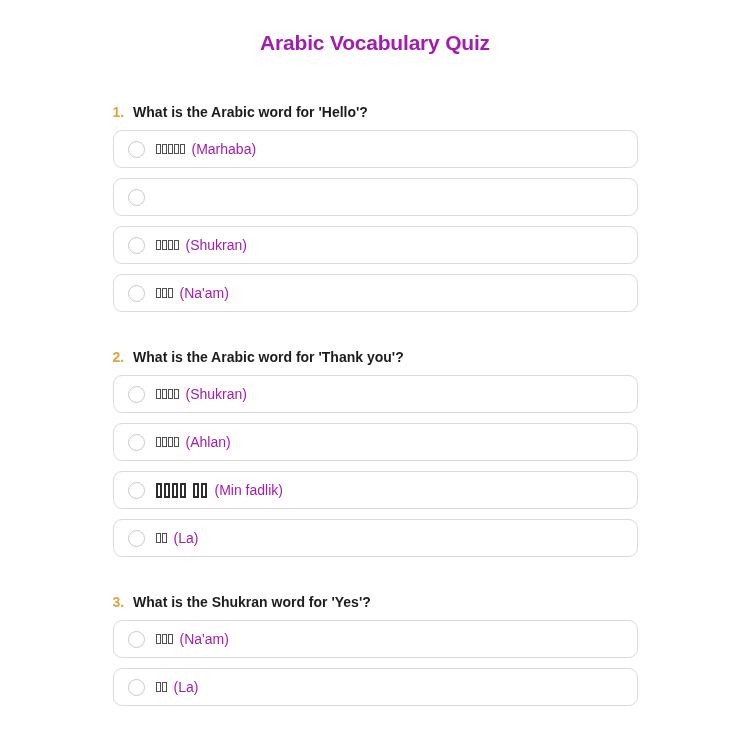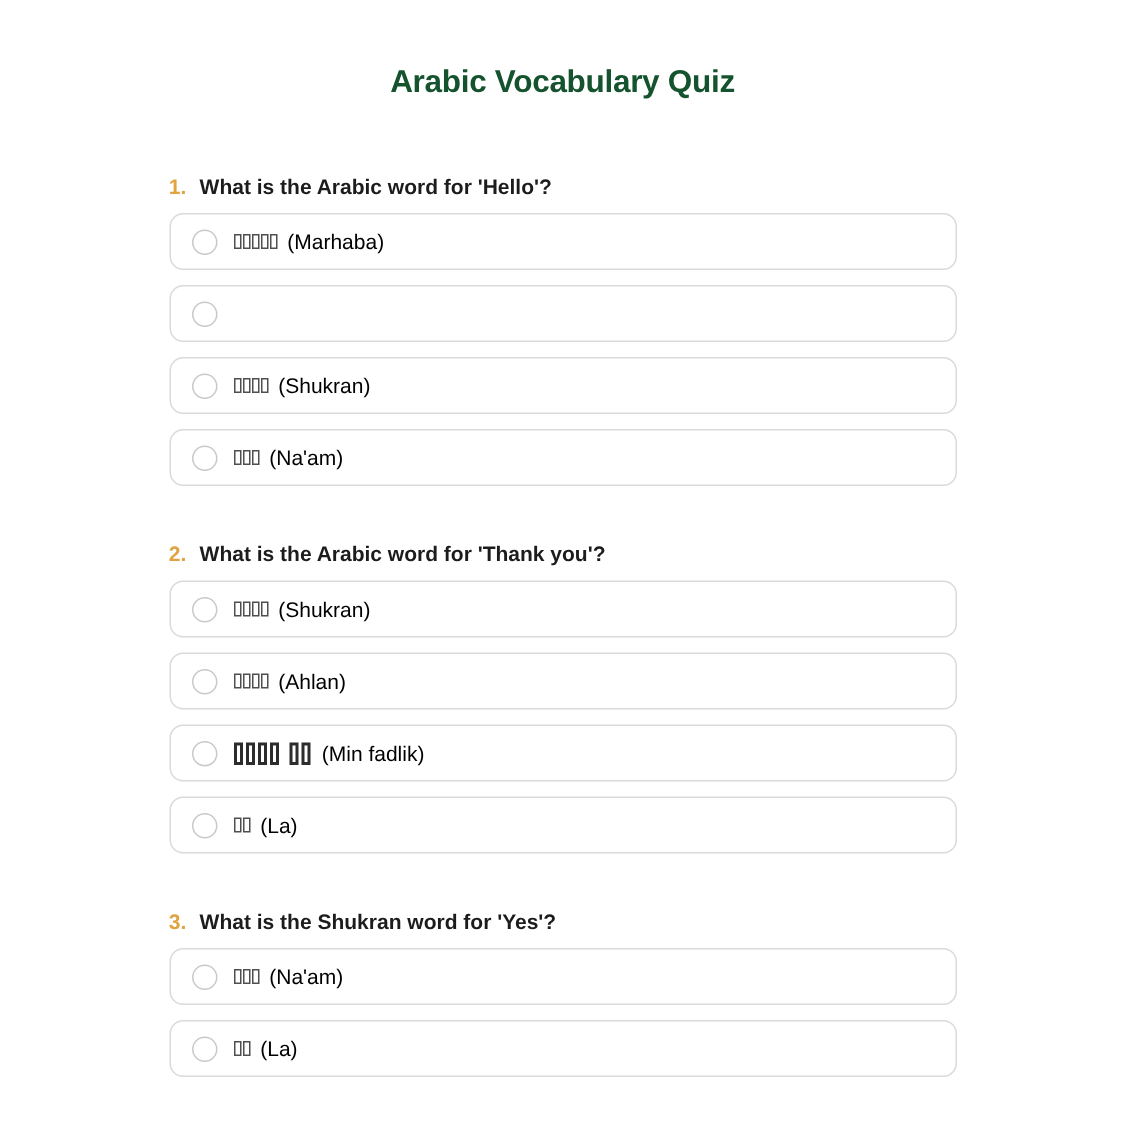--- a/index.html
+++ b/index.html
@@ -14,26 +14,26 @@
     height: 750px;
     overflow: hidden;
     position: relative;
   }
   .page {
     width: 525px;
     margin: 0 auto;
     padding-top: 30px;
   }
   .page-title {
-    margin: 12px;
+    margin: 0;
     font-size: 21px;
     line-height: 26px;
     font-weight: 700;
     text-align: center;
-    color: #14532d;
+    color: #a21caf;
     letter-spacing: -0.2px;
   }
   .question {
     margin-top: 37px;
   }
   .question.first {
     margin-top: 48px;
   }
   .q-label {
     font-size: 14px;
@@ -101,21 +101,21 @@
   }
   .tofu-tall {
     width: 6px;
     height: 15px;
     border: 2px solid #2d2d2d;
     margin-right: 2px;
   }
   .opt-label {
     font-size: 14px;
     line-height: 18px;
-    color: #000000;
+    color: #a21caf;
     white-space: nowrap;
   }
 </style>
 </head>
 <body>
 
 <div class="page">
   <h1 class="page-title">Arabic Vocabulary Quiz</h1>
   <div id="questions">
   <section class="question first">

